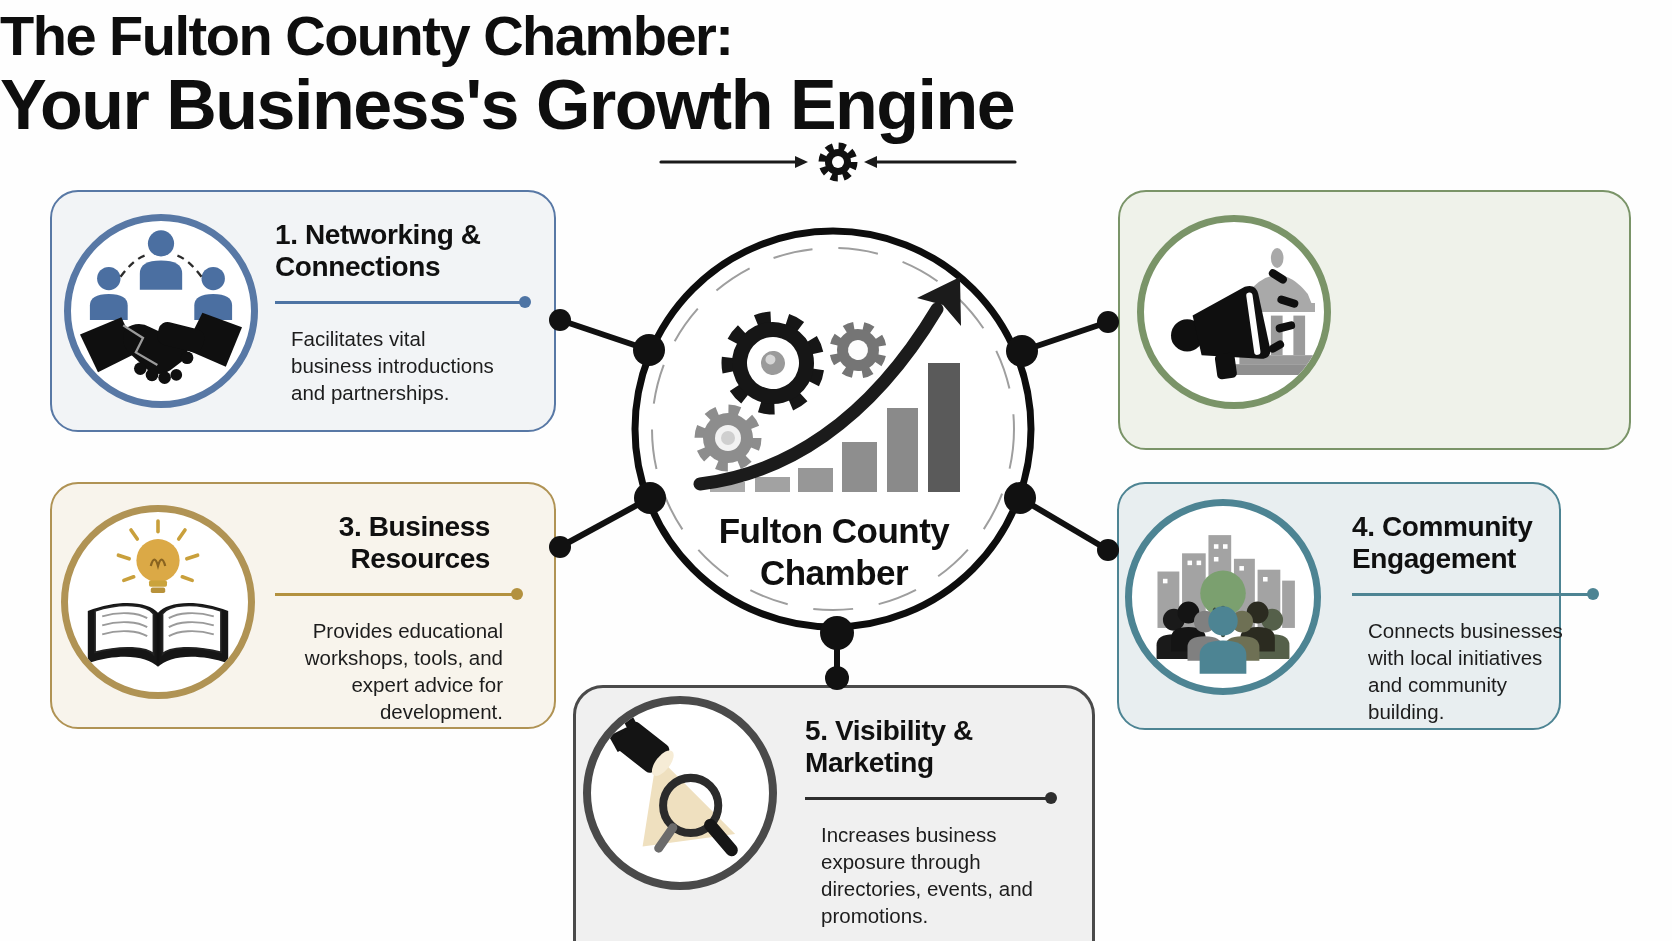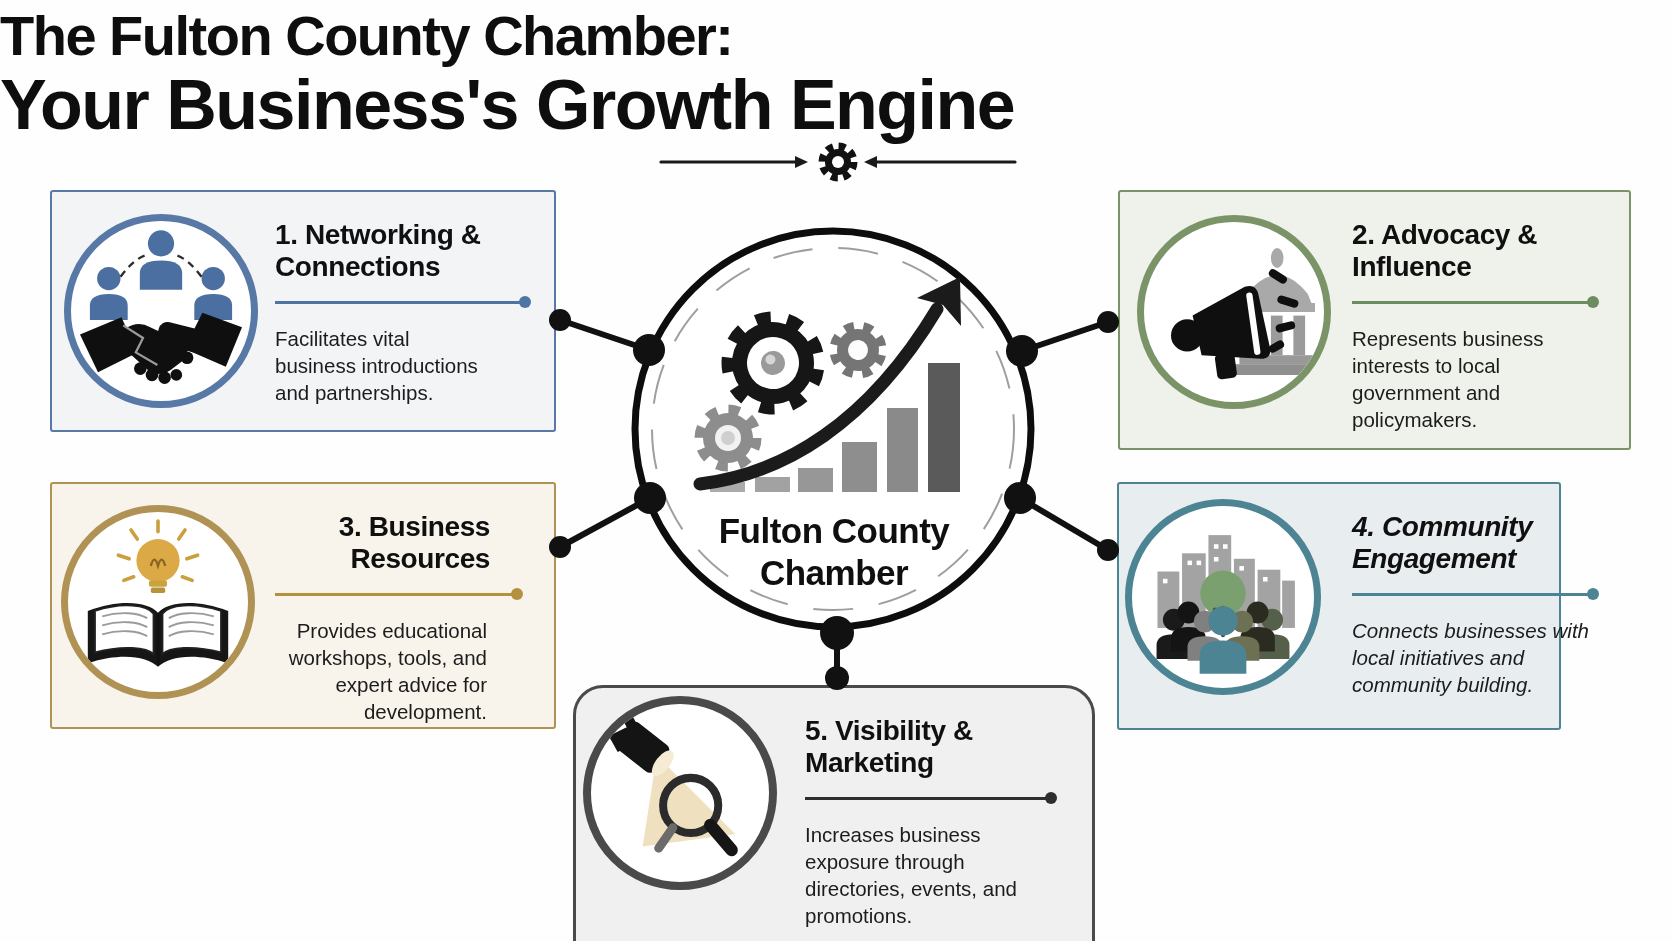--- a/index.html
+++ b/index.html
@@ -17,50 +17,50 @@
 
   
   .connectors{position:absolute;left:0;top:0;z-index:6;pointer-events:none;}
 
   
   .hub{position:absolute;left:631px;top:227px;width:404px;height:404px;z-index:3;}
   .hub text{font-family:"Liberation Sans", sans-serif;}
 
   
   .card{
-    position:absolute;box-sizing:border-box;border-radius:3px;
+    position:absolute;box-sizing:border-box;border-radius:28px;
     border:2.5px solid var(--border,#888);background:var(--fill,#f4f4f4);
     display:flex;flex-direction:row;z-index:2;
   }
   .icon-circle{
     box-sizing:border-box;border-radius:50%;background:#ffffff;
     border:7px solid var(--border,#888);flex:none;overflow:hidden;
   }
   .card-body{padding-top:27px;}
   .card-title{
     margin:0;font-size:28px;font-weight:700;line-height:1.16;letter-spacing:-0.4px;
     color:#101010;max-width:var(--title-w,215px);
   }
   .rule{position:relative;height:3px;background:var(--accent,#666);width:var(--rule-w,242px);margin:17px 0 21px 0;}
   .rule .dot{position:absolute;right:-6px;top:-4.5px;width:12px;height:12px;border-radius:50%;background:var(--accent,#666);}
-  .card-desc{margin:0;font-size:20.5px;line-height:1.32;color:#1c1c1c;max-width:var(--desc-w,220px);}
+  .card-desc{margin:16px;font-size:20.5px;line-height:1.32;color:#1c1c1c;max-width:var(--desc-w,220px);}
 
   .card-networking{left:50px;top:190px;width:506px;height:242px;}
   .card-networking .icon-circle{width:194px;height:194px;margin:22px 0 0 12px;}
   .card-networking .card-body{margin-left:17px;--title-w:215px;--desc-w:218px;--rule-w:250px;}
 
   .card-advocacy{left:1118px;top:190px;width:513px;height:260px;}
   .card-advocacy .icon-circle{width:194px;height:194px;margin:23px 0 0 17px;}
   .card-advocacy .card-body{margin-left:21px;--title-w:210px;--desc-w:200px;--rule-w:241px;}
 
   .card-resources{left:50px;top:482px;width:506px;height:247px;}
   .card-resources .icon-circle{width:194px;height:194px;margin:21px 0 0 9px;}
   .card-resources .card-body{margin-left:20px;text-align:right;--title-w:215px;--desc-w:212px;--rule-w:242px;}
 
-  .card-community{left:1117px;top:482px;width:444px;height:248px;font-style:italic;}
+  .card-community{left:1117px;top:482px;width:444px;height:248px;}
   .card-community .icon-circle{width:196px;height:196px;margin:15px 0 0 6px;}
   .card-community .card-body{margin-left:31px;--title-w:220px;--desc-w:240px;--rule-w:241px;}
 
   .card-visibility{left:573px;top:685px;width:522px;height:289px;border-radius:30px;border-width:3px;}
   .card-visibility .icon-circle{width:194px;height:194px;margin:8px 0 0 7px;border-width:8px;}
   .card-visibility .card-body{margin-left:28px;--title-w:220px;--desc-w:262px;--rule-w:246px;}
 </style>
 </head>
 <body>
 
@@ -189,27 +189,20 @@
           <path d="M 54,104 L 112,72 Q 124,68 127,80 L 140,140 Q 142,152 130,152 L 64,148 Z"></path>
           <rect x="80" y="146" width="22" height="28" rx="5" transform="rotate(-8 91 160)"></rect>
           <rect x="118" y="78" width="7" height="70" rx="3.5" fill="#fdfdfd" transform="rotate(-8 121 113)"></rect>
           <rect x="138" y="56" width="22" height="9" rx="4.5" transform="rotate(32 149 60)"></rect>
           <rect x="148" y="84" width="24" height="9" rx="4.5" transform="rotate(18 160 88)"></rect>
           <rect x="146" y="112" width="22" height="9" rx="4.5" transform="rotate(-14 157 116)"></rect>
           <rect x="138" y="134" width="18" height="9" rx="4.5" transform="rotate(-30 147 138)"></rect>
         </g>
       </svg>
     </div>
-    <div class="card-body">
-      <h2 class="card-title">2. Advocacy &amp; Influence</h2>
-      <div class="rule">
-          <span class="dot"></span>
-        </div>
-      <p class="card-desc">Represents business interests to local government and policymakers.</p>
-    </div>
   </div>
 
   <div class="card card-resources" style="--border: #b09354; --fill: #f8f4ec; --accent: #b3913f;">
     <div class="icon-circle">
       <svg viewBox="0 0 200 200" width="180" height="180">
         <g>
           <g stroke="#c9a03c" stroke-width="4" stroke-linecap="round">
             <line x1="100" y1="10" x2="100" y2="22"></line>
             <line x1="70" y1="20" x2="77" y2="30"></line>
             <line x1="130" y1="20" x2="123" y2="30"></line>

